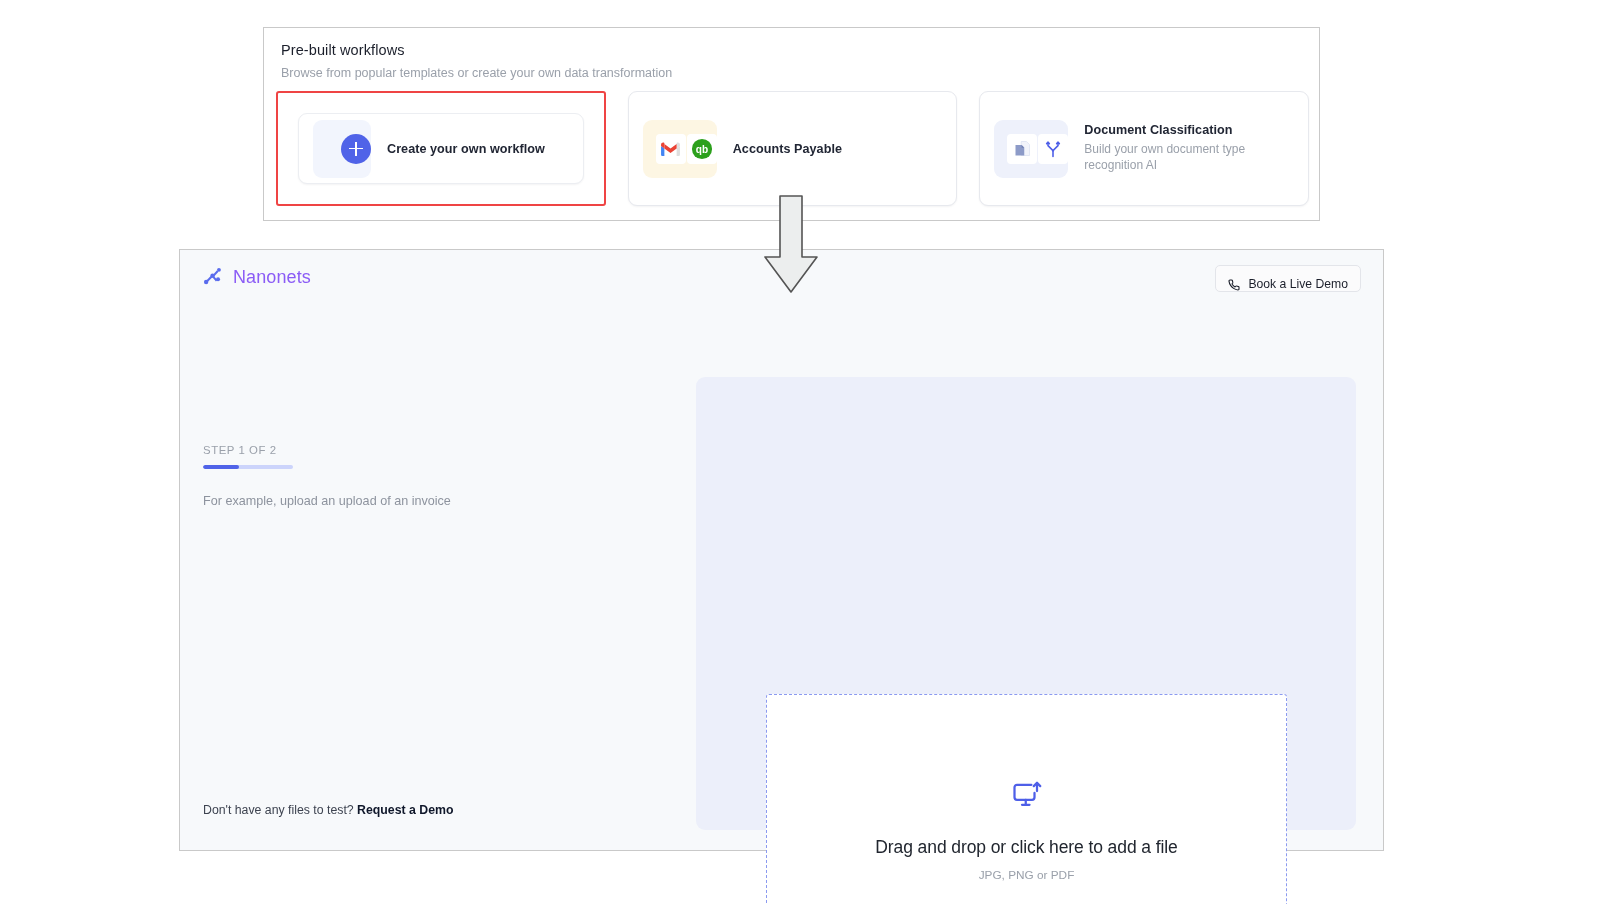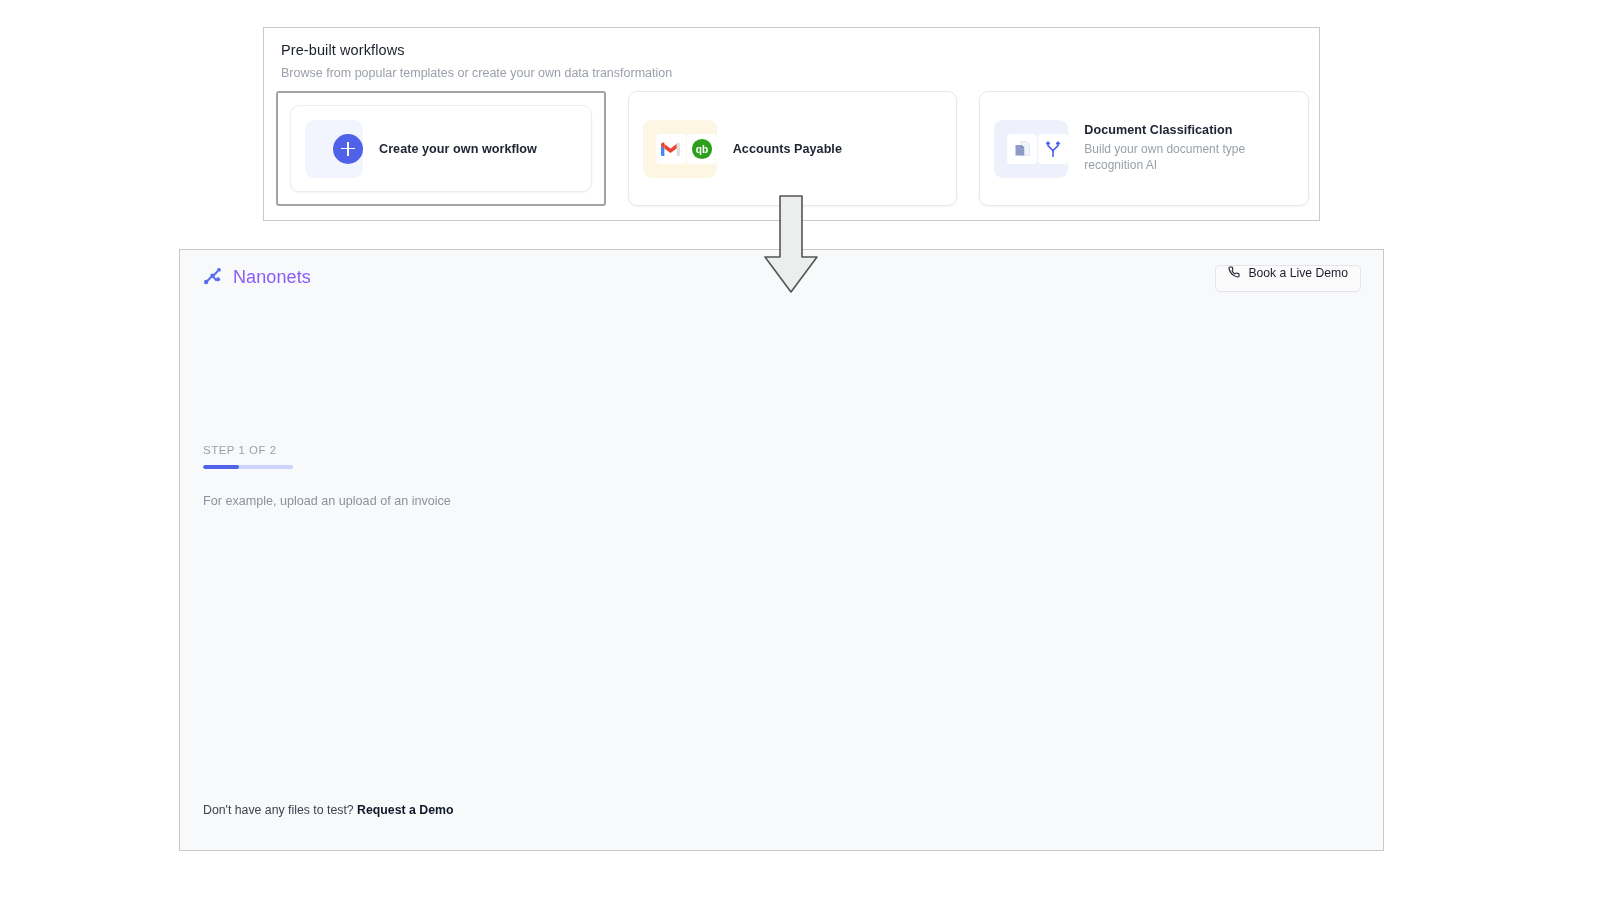--- a/index.html
+++ b/index.html
@@ -29,23 +29,23 @@
     font-size: 12.5px; color: #9aa0aa; font-weight: 400;
   }
 
   .wf-cards {
     position: absolute; left: 12px; top: 63px;
     width: 1033px; height: 118px;
     display: flex; gap: 22px;
   }
   .wf-card-wrap { width: 330px; height: 115px; position: relative; }
   .wf-card-wrap.selected {
-    border: 2px solid #a3a3a3;
+    border: 2px solid #ef4444;
     border-radius: 3px;
-    padding: 12px;
+    padding: 20px;
   }
   .wf-card {
     width: 100%; height: 100%;
     background: #ffffff;
     border: 1px solid #e7e9ee;
     border-radius: 9px;
     display: flex; align-items: center;
     padding: 0 14px;
     gap: 16px;
     box-shadow: 0 1px 2px rgba(16,24,40,.05);
@@ -105,21 +105,21 @@
   .brand {
     position: absolute; left: 22px; top: 16px;
     display: flex; align-items: center; gap: 9px;
   }
   .brand-name { font-size: 18px; color: #8b5cf6; letter-spacing: .1px; }
 
   .demo-btn {
     position: absolute; right: 22px; top: 15px;
     height: 27px; padding: 0 12px;
     background: #fbfbfc; border: 1px solid #e3e5ea; border-radius: 5px;
-    display: flex; align-items: flex-start; gap: 8px;
+    display: flex; align-items: flex-end; gap: 8px;
     font-size: 12.2px; color: #1b1f2b; cursor: pointer;
   }
 
   
   .left-col { position: absolute; left: 23px; top: 194px; width: 460px; }
   .step-label {
     font-size: 11.4px; color: #9aa0aa; letter-spacing: .55px;
     font-weight: 400;
   }
   .progress-track {
@@ -286,15 +286,31 @@
       </div>
 
 
       <div class="example-note">For example, upload an upload of an invoice</div>
     </div>
 
     <div class="footer-note">
       <span>Don't have any files to test? </span><b>Request a Demo</b>
     </div>
 
+    <div class="drop-panel">
+      <div class="drop-inner">
+        <div class="drop-upload-icon">
+          <svg width="30" height="30" viewBox="0 0 24 24" fill="none" stroke="#4e5fe8" stroke-width="1.8" stroke-linecap="round" stroke-linejoin="round">
+            <path d="M15.5 3H4a2 2 0 0 0-2 2v8a2 2 0 0 0 2 2h12a2 2 0 0 0 2-2V9.5"></path>
+            <path d="M8 19h6"></path>
+            <path d="M11 15v4"></path>
+            <path d="M20 8V1.5"></path>
+            <path d="M17.4 4.1L20 1.5l2.6 2.6"></path>
+          </svg>
+        </div>
+        <div class="drop-title">Drag and drop or click here to add a file</div>
+        <div class="drop-formats">JPG, PNG or PDF</div>
+
+      </div>
+    </div>
 
   </div>
 </div>
 
 </body></html>

